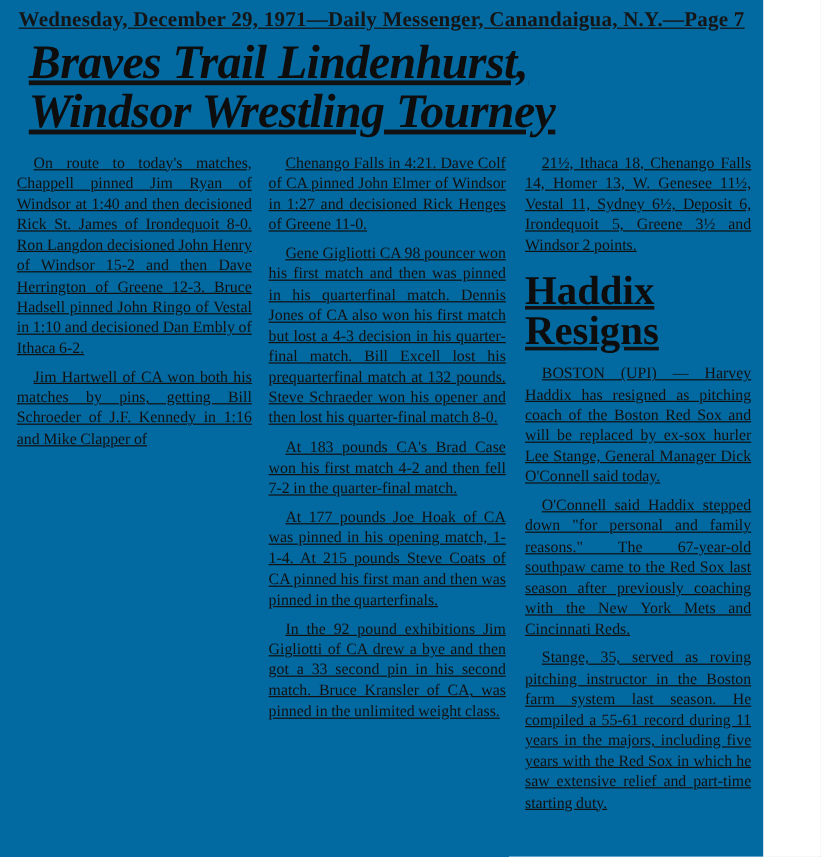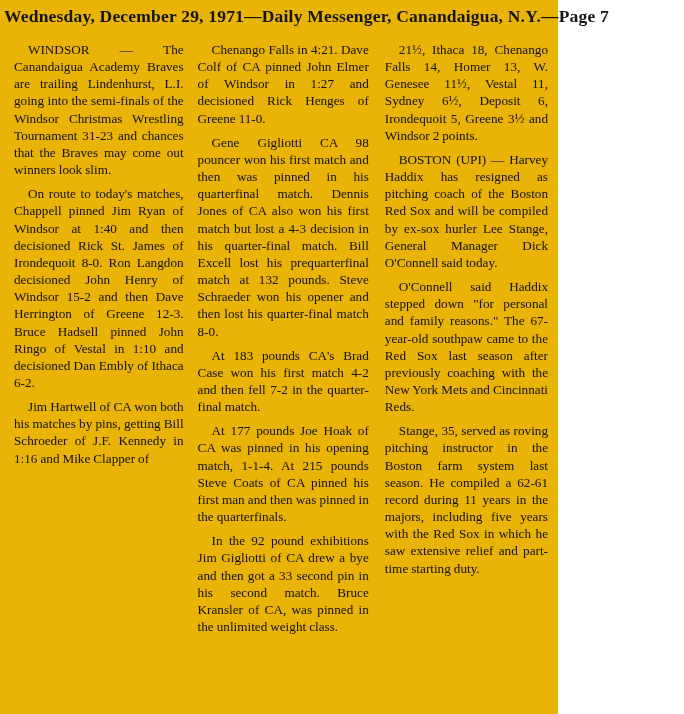--- a/index.html
+++ b/index.html
@@ -9,25 +9,26 @@
   }
   body {
     width: 684px;
     height: 714px;
     overflow: hidden;
     font-family: "Liberation Serif", serif;
     color: #111111;
   }
   .page {
     position: relative;
-    width: 558px;
+    width: 636px;
     height: 714px;
-    background: #eab308;
+    background: #0369a1;
     padding: 0;
     box-sizing: border-box;
+    text-decoration: underline;
   }
   .masthead {
     font-family: "Liberation Serif", serif;
     font-weight: bold;
     font-size: 17.5px;
     letter-spacing: 0.2px;
     text-align: center;
     padding: 6px 4px 2px 4px;
     color: #151515;
     white-space: nowrap;
@@ -80,40 +81,47 @@
   }
   .subhead .sl { display: block; }
 </style>
 </head>
 <body>
 
 <div class="page">
 
   <div class="masthead">Wednesday, December 29, 1971—Daily Messenger, Canandaigua, N.Y.—Page 7</div>
 
+  <div class="headline">
+    <span class="l1">Braves Trail Lindenhurst,</span>
+    <span class="l2">Windsor Wrestling Tourney</span>
+  </div>
 
   <div class="columns">
 
     <div class="col col1">
-      <p class="para first">WINDSOR — The Canandaigua Academy Braves are trailing Lindenhurst, L.I. going into the semi-finals of the Windsor Christmas Wrestling Tournament 31-23 and chances that the Braves may come out winners look slim.</p>
       <p class="para">On route to today's matches, Chappell pinned Jim Ryan of Windsor at 1:40 and then decisioned Rick St. James of Irondequoit 8-0. Ron Langdon decisioned John Henry of Windsor 15-2 and then Dave Herrington of Greene 12-3. Bruce Hadsell pinned John Ringo of Vestal in 1:10 and decisioned Dan Embly of Ithaca 6-2.</p>
       <p class="para">Jim Hartwell of CA won both his matches by pins, getting Bill Schroeder of J.F. Kennedy in 1:16 and Mike Clapper of</p>
     </div>
 
     <div class="col col2">
       <p class="para">Chenango Falls in 4:21. Dave Colf of CA pinned John Elmer of Windsor in 1:27 and decisioned Rick Henges of Greene 11-0.</p>
       <p class="para">Gene Gigliotti CA 98 pouncer won his first match and then was pinned in his quarterfinal match. Dennis Jones of CA also won his first match but lost a 4-3 decision in his quarter-final match. Bill Excell lost his prequarterfinal match at 132 pounds. Steve Schraeder won his opener and then lost his quarter-final match 8-0.</p>
       <p class="para">At 183 pounds CA's Brad Case won his first match 4-2 and then fell 7-2 in the quarter-final match.</p>
       <p class="para">At 177 pounds Joe Hoak of CA was pinned in his opening match, 1-1-4. At 215 pounds Steve Coats of CA pinned his first man and then was pinned in the quarterfinals.</p>
       <p class="para">In the 92 pound exhibitions Jim Gigliotti of CA drew a bye and then got a 33 second pin in his second match. Bruce Kransler of CA, was pinned in the unlimited weight class.</p>
     </div>
 
     <div class="col col3">
       <p class="para">21½, Ithaca 18, Chenango Falls 14, Homer 13, W. Genesee 11½, Vestal 11, Sydney 6½, Deposit 6, Irondequoit 5, Greene 3½ and Windsor 2 points.</p>
 
+      <div class="subhead">
+        <span class="sl">Haddix</span>
+        <span class="sl">Resigns</span>
+      </div>
 
-      <p class="para">BOSTON (UPI) — Harvey Haddix has resigned as pitching coach of the Boston Red Sox and will be compiled by ex-sox hurler Lee Stange, General Manager Dick O'Connell said today.</p>
+      <p class="para">BOSTON (UPI) — Harvey Haddix has resigned as pitching coach of the Boston Red Sox and will be replaced by ex-sox hurler Lee Stange, General Manager Dick O'Connell said today.</p>
       <p class="para">O'Connell said Haddix stepped down "for personal and family reasons." The 67-year-old southpaw came to the Red Sox last season after previously coaching with the New York Mets and Cincinnati Reds.</p>
-      <p class="para">Stange, 35, served as roving pitching instructor in the Boston farm system last season. He compiled a 62-61 record during 11 years in the majors, including five years with the Red Sox in which he saw extensive relief and part-time starting duty.</p>
+      <p class="para">Stange, 35, served as roving pitching instructor in the Boston farm system last season. He compiled a 55-61 record during 11 years in the majors, including five years with the Red Sox in which he saw extensive relief and part-time starting duty.</p>
     </div>
 
   </div>
 </div>
 
 </body></html>

